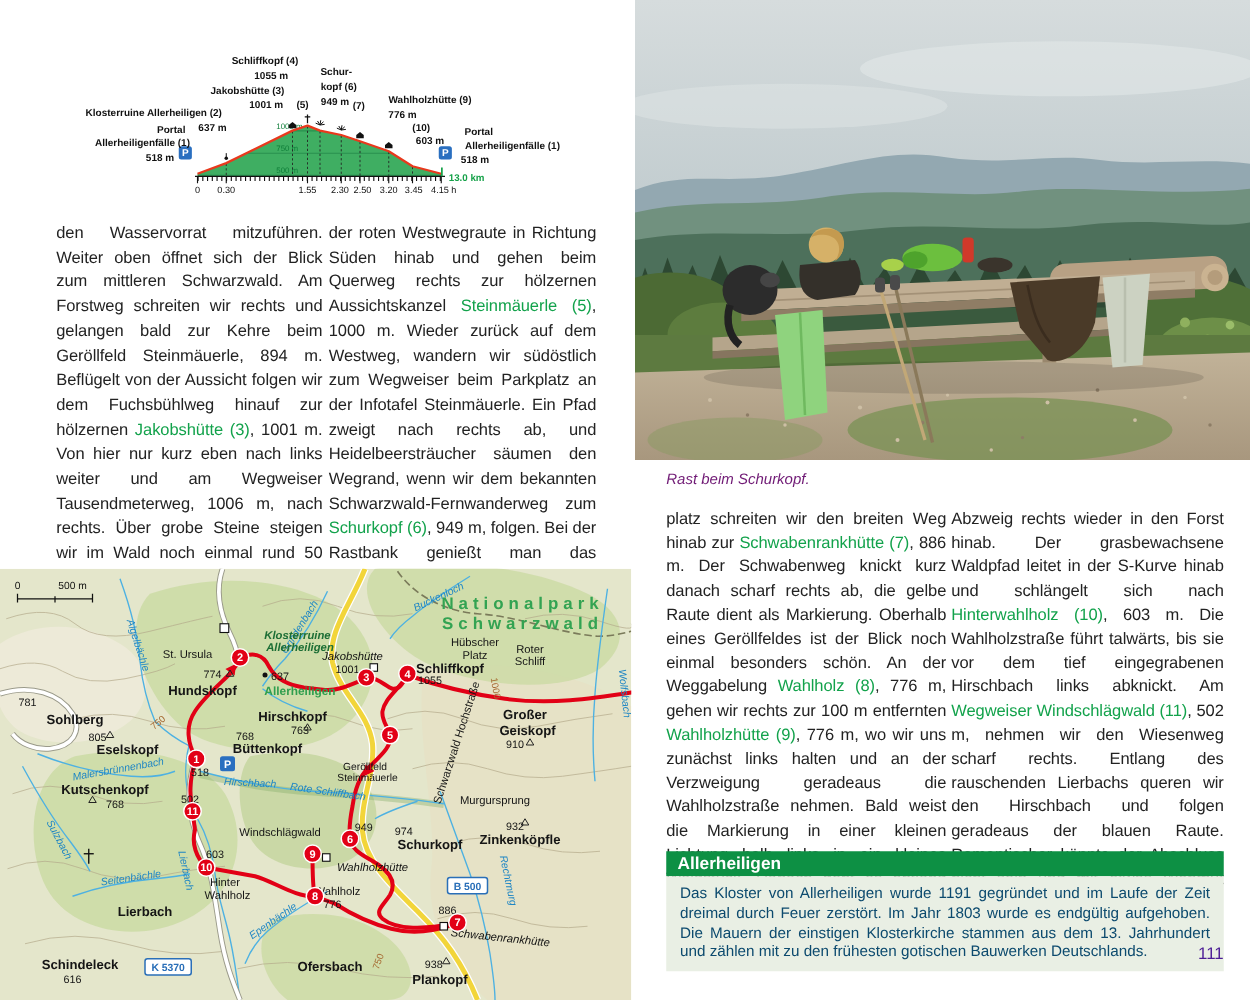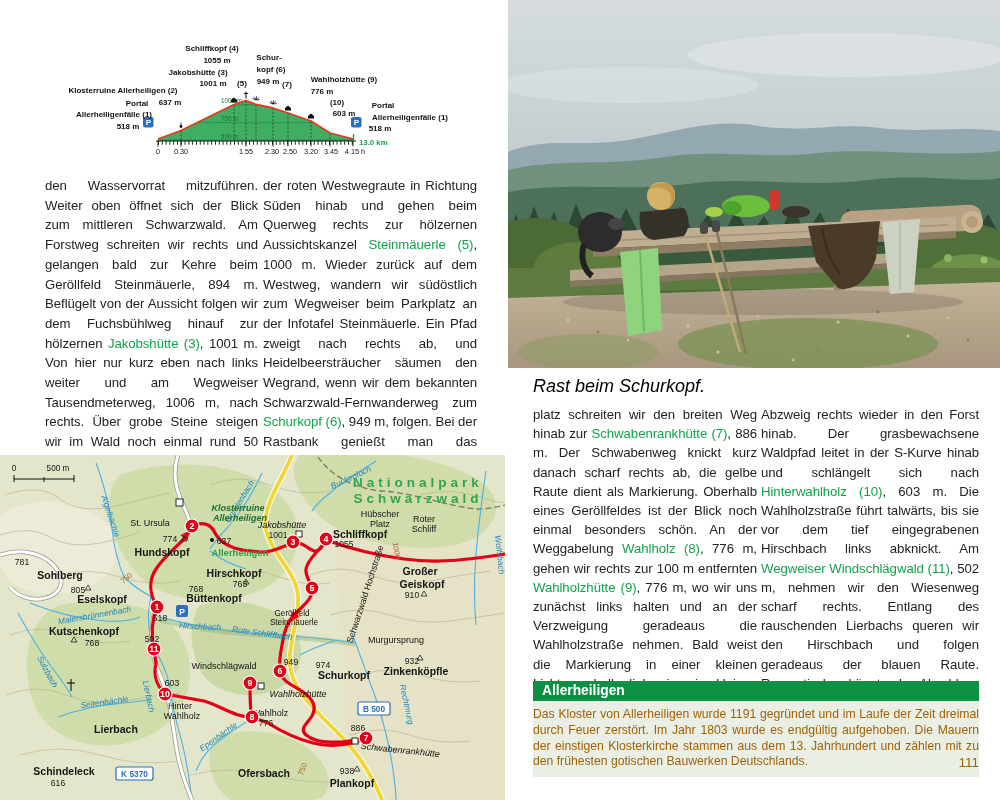--- a/index.html
+++ b/index.html
@@ -1,24 +1,24 @@
 <!DOCTYPE html>
 <html><head>
 <meta charset="utf-8">
 <style>
   html,body{margin:0;padding:0;background:#fff}
   #page{position:relative;width:1000px;height:800px;background:#ffffff;overflow:hidden;
         font-family:"Liberation Sans",sans-serif;color:#1e1e1e}
   .col{position:absolute;text-align:justify;font-size:13.2px;line-height:19.7px;color:#222;letter-spacing:-0.05px}
   .col .hl{color:#12a24b;font-weight:normal}
-  .caption{position:absolute;left:533px;top:376px;font-style:italic;font-size:18px;color:#000000}
+  .caption{position:absolute;left:533px;top:376px;font-style:italic;font-size:12px;color:#701a75}
   .ibx{position:absolute;left:533px;top:681px;width:446px}
   .ibx-h{background:#0d9044;color:#fff;font-weight:bold;font-size:13.8px;padding:2px 9px 3px}
-  .ibx-b{background:#e9efe4;color:#a16207;font-size:12.2px;line-height:15.8px;padding:6px 0 7px;text-align:justify}
-  .pagenum{position:absolute;right:21px;top:755px;font-size:13.5px;color:#a16207}
+  .ibx-b{background:#e9efe4;color:#0c4a6e;font-size:12.2px;line-height:15.8px;padding:6px 11px 7px;text-align:justify}
+  .pagenum{position:absolute;right:21px;top:755px;font-size:13.5px;color:#4c1d95}
   svg text{font-family:"Liberation Sans",sans-serif}
   
   .pf-lab{font-size:8px;font-weight:bold;fill:#111;text-anchor:middle}
   .pf-tick{font-size:7.3px;fill:#111;text-anchor:middle}
   .pf-grid{font-size:6.3px;fill:#0e7d38;text-anchor:start}
   .pf-km{font-size:7.8px;font-weight:bold;fill:#17a24a}
   .pf-p{font-size:8px;font-weight:bold;fill:#fff;text-anchor:middle}
   
   .m-peak{font-size:10.5px;font-weight:bold;fill:#151515;text-anchor:middle}
   .m-h{font-size:8.6px;fill:#151515;text-anchor:middle}

